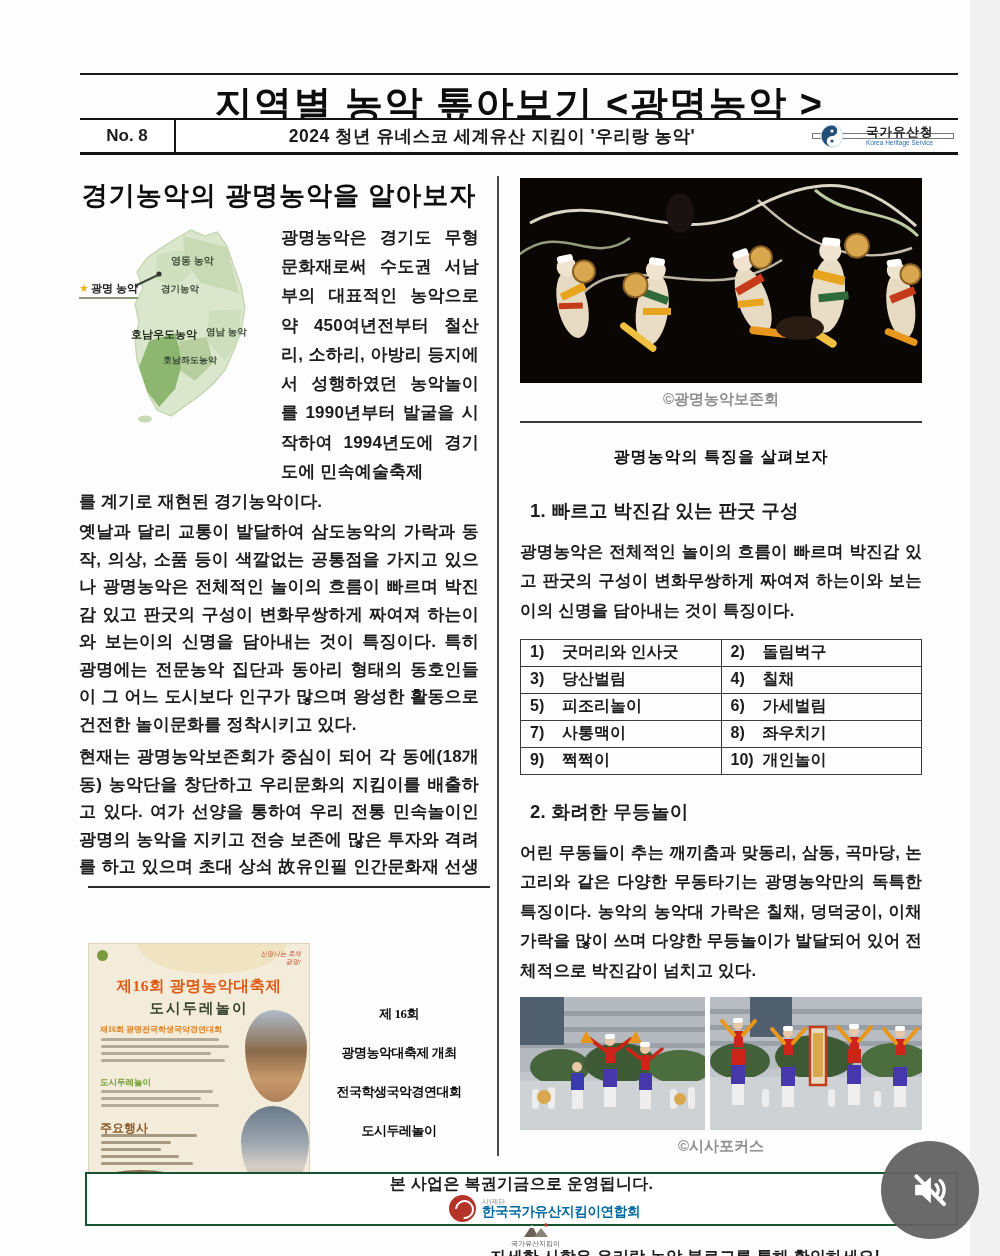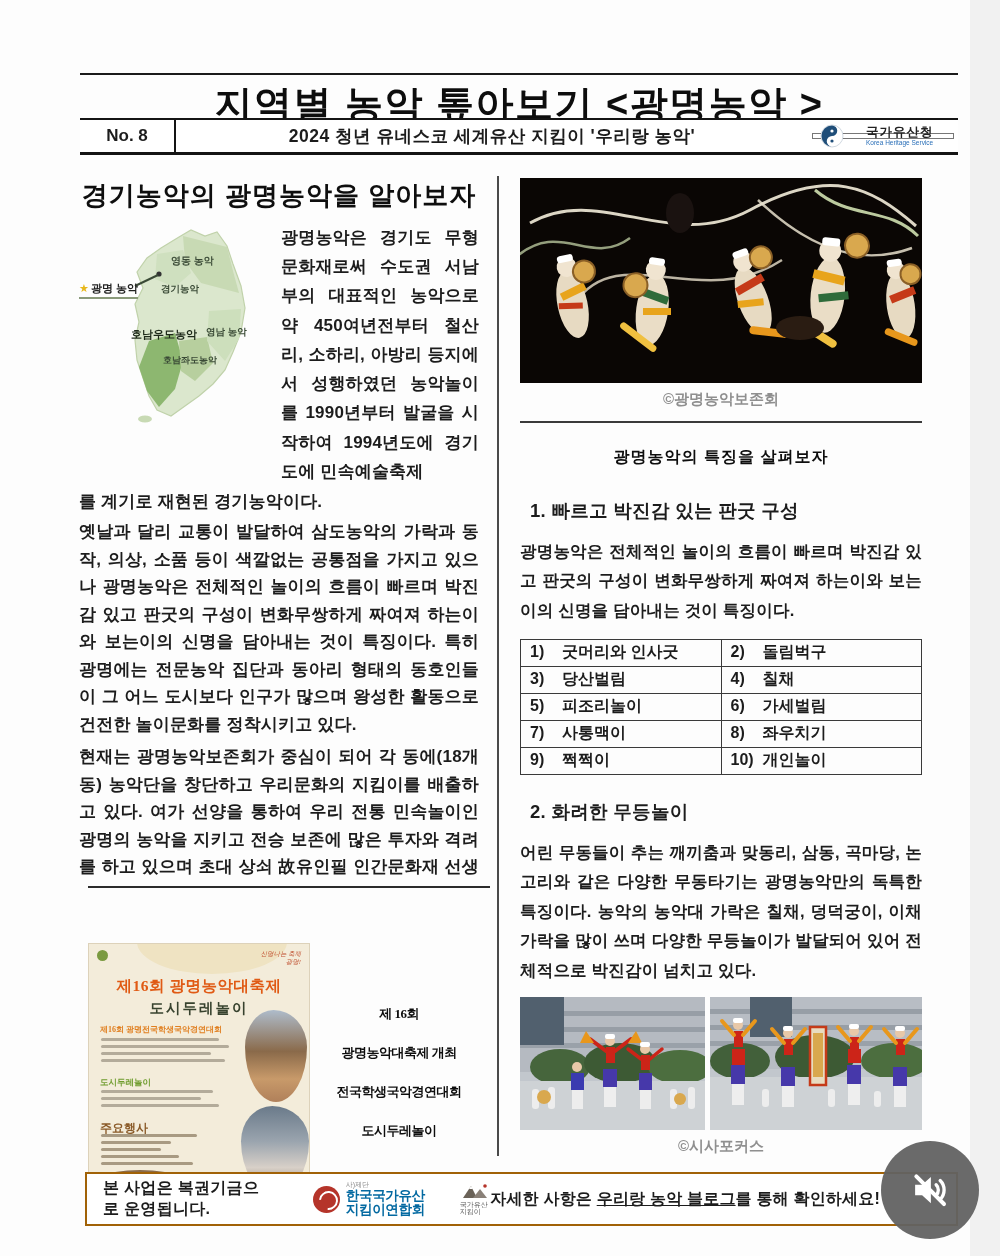--- a/index.html
+++ b/index.html
@@ -85,21 +85,21 @@
   .sec-body { font-size:16.5px; font-weight:700; line-height:1.78; text-align:justify; letter-spacing:0.2px; }
   .pangut-table { width:100%; border-collapse:collapse; margin-top:14px; }
   .pangut-table td { border:1.5px solid #3a3a3a; font-size:16px; font-weight:700; padding:2px 6px 3px 9px; width:50%; }
   .pt-num { display:inline-block; min-width:32px; }
   .sec2-gap { margin-top:24px; }
   .photos-row { display:flex; gap:5px; margin-top:12px; }
   .photoB-frame { height:133px; overflow:hidden; background:#c2c7cd; }
 
   
   .footer-box { position:absolute; left:85px; top:1172px; width:873px; height:54px;
-    border:2px solid #a16207; background:#fff; display:flex; align-items:center; padding:0 16px; }
+    border:2px solid #14532d; background:#fff; display:flex; align-items:center; padding:0 16px;flex-direction:column; }
   .f-left { font-size:16px; font-weight:700; letter-spacing:0.3px; }
   .f-org1 { display:flex; align-items:center; gap:6px; margin-left:46px; }
   .f-org1-circle { width:27px; height:27px; border-radius:50%; background:#b5342a; position:relative; flex:none; }
   .f-org1-circle::after { content:""; position:absolute; left:6px; top:5px; width:15px; height:15px;
     border:2.5px solid #fff; border-radius:50%; border-left-color:transparent; transform:rotate(-40deg); }
   .f-org1-text { display:flex; flex-direction:column; line-height:1.05; }
   .f-org1-prefix { font-size:7px; color:#888; }
   .f-org1-name { font-size:13.5px; font-weight:900; color:#0369a1; letter-spacing:-0.3px; }
   .f-org2 { display:flex; flex-direction:column; align-items:center; margin-left:28px; line-height:1; }
   .f-org2-name { font-size:7px; color:#555; margin-top:2px; }

